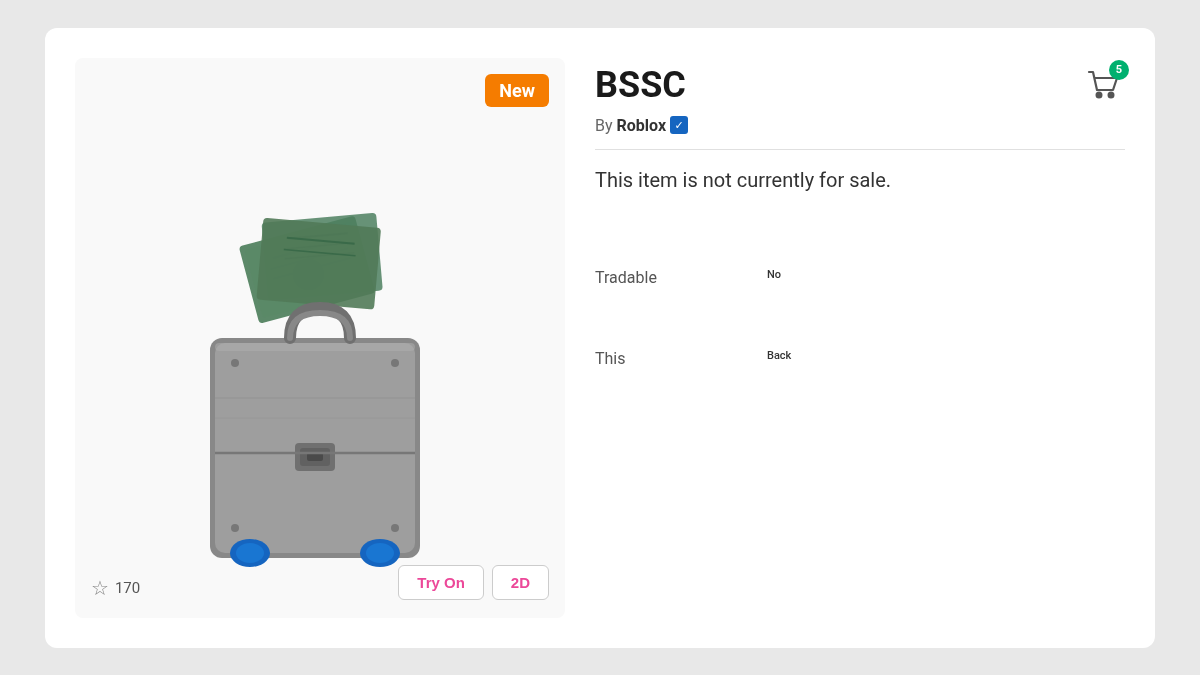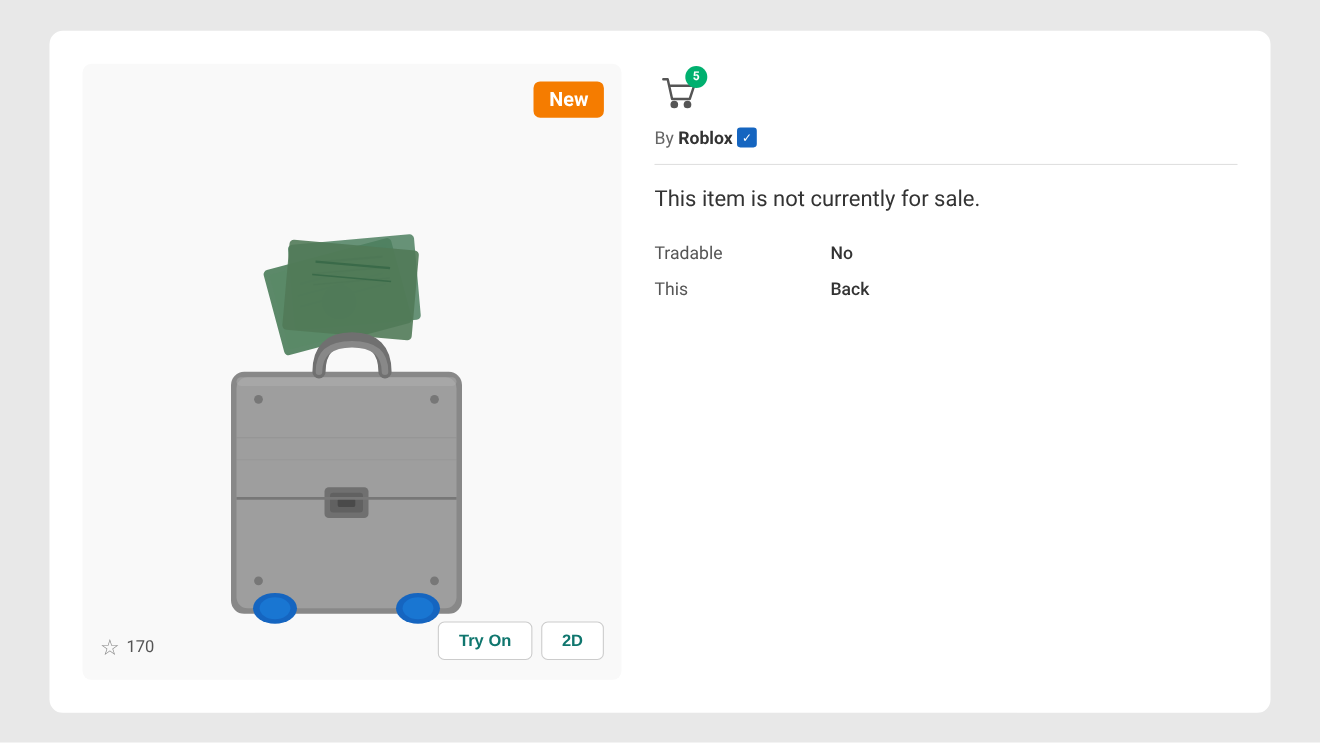--- a/index.html
+++ b/index.html
@@ -76,21 +76,21 @@
       gap: 8px;
     }
 
     .img-btn {
       background: #ffffff;
       border: 1.5px solid #cccccc;
       border-radius: 6px;
       padding: 8px 18px;
       font-size: 15px;
       font-weight: 600;
-      color: #0f766e;
+      color: #ec4899;
       cursor: pointer;
     }
 
     .favorites-row {
       position: absolute;
       bottom: 18px;
       left: 16px;
       display: flex;
       align-items: center;
       gap: 6px;
@@ -200,31 +200,32 @@
     }
 
     .attributes {
       display: flex;
       flex-direction: column;
       gap: 14px;
     }
 
     .attribute-row {
       display: flex;
-      gap: 0;
+      gap: 12px;
+      margin-top: 48px;
     }
 
     .attr-label {
       width: 160px;
       font-size: 16px;
       color: #555555;
     }
 
     .attr-value {
-      font-size: 16px;
+      font-size: 11px;
       color: #333333;
       font-weight: 500;
     }
 
     
     .cart-svg {
       width: 36px;
       height: 36px;
       fill: none;
       stroke: #555555;
@@ -300,20 +301,21 @@
     <div class="favorites-row">
       <span class="star-icon">☆</span>
       <span>170</span>
     </div>
 
   </div>
 
   <div class="info-section">
 
     <div class="header-row">
+      <h1 class="item-title">BSSC</h1>
 
       <div class="cart-area">
         <div class="cart-icon-wrapper">
           <svg class="cart-svg" viewBox="0 0 36 36">
             <path d="M4 4 L8 4 L12 22 L28 22 L32 10 L10 10" stroke="#555" stroke-width="2.2" fill="none" stroke-linecap="round" stroke-linejoin="round"></path>
             <circle cx="14" cy="27" r="2.5" fill="#555"></circle>
             <circle cx="26" cy="27" r="2.5" fill="#555"></circle>
           </svg>
           <span class="cart-badge" style="background: rgb(0, 176, 111);">5</span>
         </div>

